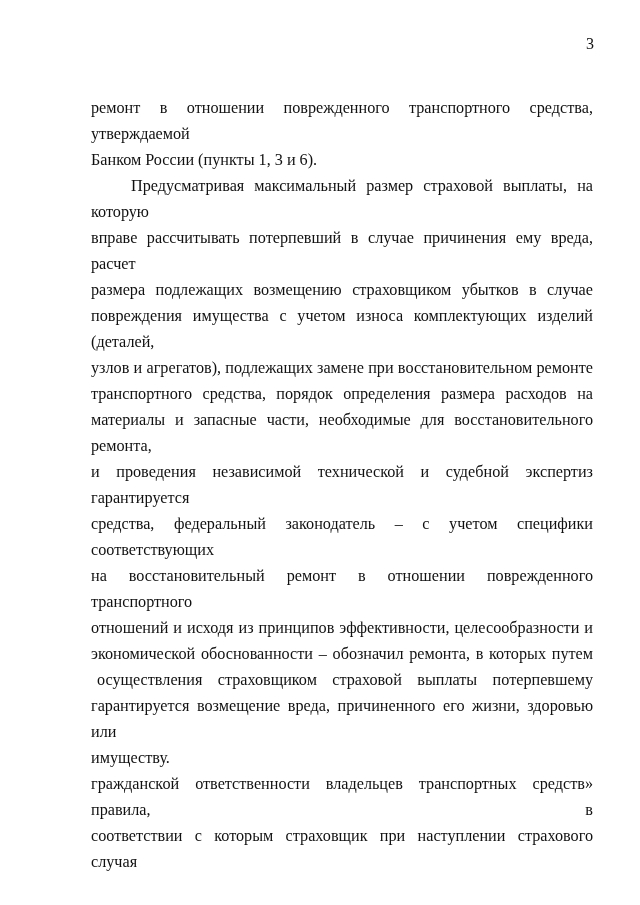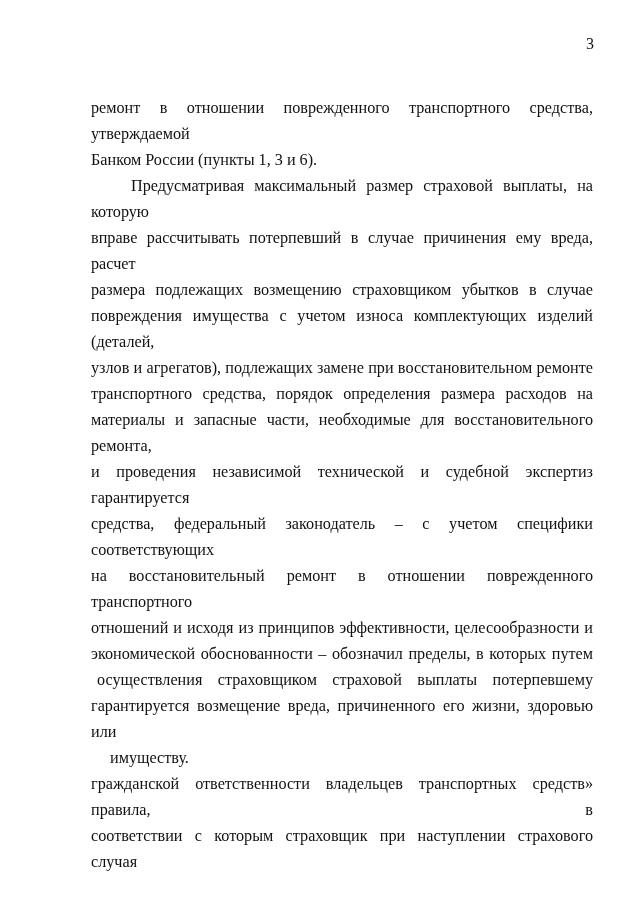--- a/index.html
+++ b/index.html
@@ -33,23 +33,23 @@
     <span class="line" style="white-space: normal; text-align-last: justify;">вправе рассчитывать потерпевший в случае причинения ему вреда, расчет</span>
     <span class="line" style="white-space: normal; text-align-last: justify;">размера подлежащих возмещению страховщиком убытков в случае</span>
     <span class="line" style="white-space: normal; text-align-last: justify;">повреждения имущества с учетом износа комплектующих изделий (деталей,</span>
     <span class="line" style="white-space: normal; text-align-last: justify;">узлов и агрегатов), подлежащих замене при восстановительном ремонте</span>
     <span class="line" style="white-space: normal; text-align-last: justify;">транспортного средства, порядок определения размера расходов на</span>
     <span class="line" style="white-space: normal; text-align-last: justify;">материалы и запасные части, необходимые для восстановительного ремонта,</span>
     <span class="line" style="white-space: normal; text-align-last: justify;">и проведения независимой технической и судебной экспертиз гарантируется</span>
     <span class="line" style="white-space: normal; text-align-last: justify;">средства, федеральный законодатель – с учетом специфики соответствующих</span>
     <span class="line" style="white-space: normal; text-align-last: justify;">на восстановительный ремонт в отношении поврежденного транспортного</span>
     <span class="line" style="white-space: normal; text-align-last: justify;">отношений и исходя из принципов эффективности, целесообразности и</span>
-    <span class="line" style="white-space: normal; text-align-last: justify;">экономической обоснованности – обозначил пределы, в которых путем</span>
+    <span class="line" style="white-space: normal; text-align-last: justify;">экономической обоснованности – обозначил ремонта, в которых путем</span>
     <span class="line" style="white-space: normal; text-align-last: justify; margin-left: 6px;">осуществления страховщиком страховой выплаты потерпевшему</span>
     <span class="line" style="white-space: normal; text-align-last: justify;">гарантируется возмещение вреда, причиненного его жизни, здоровью или</span>
-    <span class="line last" style="white-space: normal; margin-left: 19px;">имуществу.</span>
+    <span class="line last" style="white-space: normal;">имуществу.</span>
   </div>
   <div class="para">
     <span class="line" style="white-space: normal; text-align-last: justify;">гражданской ответственности владельцев транспортных средств» правила, в</span>
     <span class="line" style="white-space: normal; text-align-last: justify;">соответствии с которым страховщик при наступлении страхового случая</span>
 
   </div>
 </div>
 
 </body></html>

